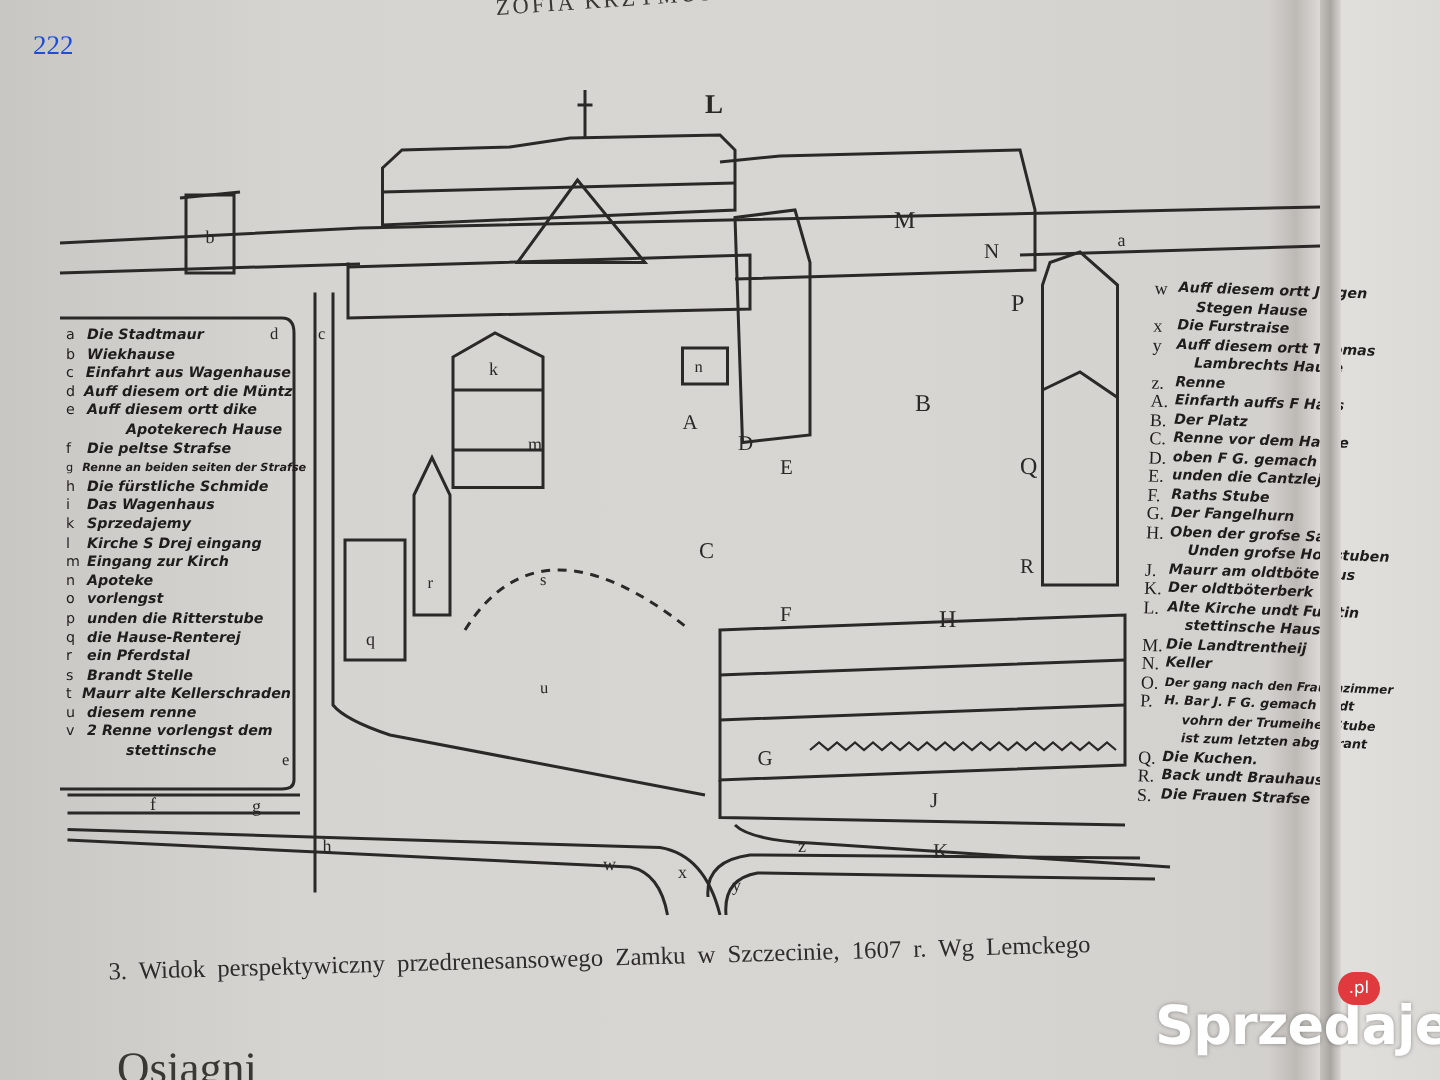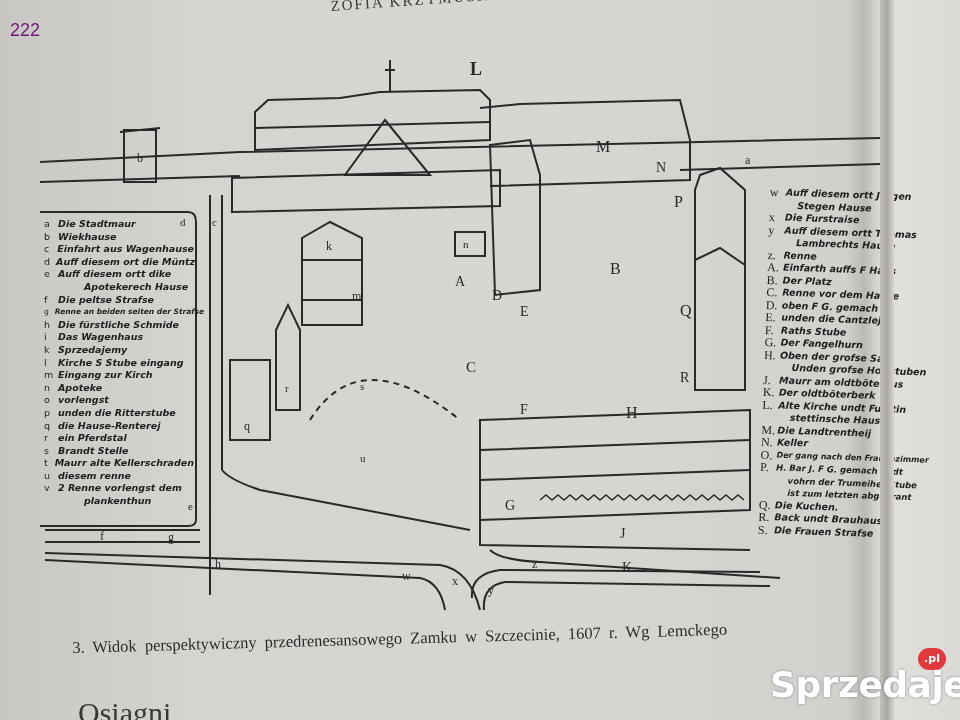--- a/index.html
+++ b/index.html
@@ -2,36 +2,36 @@
 <html><head>
 <meta charset="utf-8">
 <style>
   html,body{margin:0;padding:0;}
   body{width:960px;height:720px;overflow:hidden;position:relative;
     background:linear-gradient(90deg,#c9c7c4 0%,#d6d4d1 20%,#d8d6d3 60%,#d3d1ce 88%,#bdbab6 90%,#e2e0dd 92%,#dcdad7 100%);
     font-family:"DejaVu Serif",serif;color:#2a2826;}
   .page{position:absolute;left:0;top:0;width:900px;height:720px;}
   .spine{position:absolute;left:880px;top:0;width:14px;height:720px;background:linear-gradient(90deg,#c4c1bd,#a9a6a2,#d8d6d3);}
   .running-head{position:absolute;left:330px;top:-2px;font-family:"Liberation Serif",serif;font-size:15px;letter-spacing:2px;transform:rotate(-4deg);transform-origin:left top;color:#3a3835;}
-  .page-num{position:absolute;left:10px;top:20px;font-family:Liberation Sans, sans-serif;font-size:18px;color:#701a75;}
+  .page-num{position:absolute;left:22px;top:20px;font-family:Liberation Serif, serif;font-size:18px;color:#1d4ed8;}
   svg.plan{position:absolute;left:0;top:0;}
   .plan text{font-family:"Liberation Serif",serif;fill:#2a2826;}
   .legend{position:absolute;font-family:"DejaVu Sans",sans-serif;font-style:italic;font-weight:bold;color:#1f1d1b;}
   .legend-left{left:44px;top:218px;width:150px;font-size:9.5px;line-height:12.6px;}
   .legend-left .row{display:flex;gap:6px;white-space:nowrap;}
   .legend-left .k{width:8px;font-style:normal;font-weight:normal;}
   .legend-left .cont{padding-left:40px;}
   .legend-right{left:770px;top:186px;width:180px;font-size:9.5px;line-height:12.5px;transform:rotate(2deg);transform-origin:left top;}
   .legend-right .row{display:flex;gap:4px;white-space:nowrap;}
   .legend-right .k{width:12px;font-style:normal;font-weight:normal;font-family:"Liberation Serif",serif;font-size:12px;}
   .legend-right .cont{padding-left:28px;}
   .caption{position:absolute;left:72px;top:638px;font-family:"Liberation Serif",serif;font-size:16.5px;word-spacing:4px;transform:rotate(-1.6deg);transform-origin:left top;white-space:nowrap;color:#2e2c2a;}
   .next-text{position:absolute;left:78px;top:696px;font-family:"Liberation Serif",serif;font-size:30px;color:#3a3835;}
   .watermark{position:absolute;left:770px;top:664px;font-family:"DejaVu Sans",sans-serif;font-weight:bold;font-size:36px;color:#fff;text-shadow:0 0 3px rgba(0,0,0,.35);letter-spacing:-0.5px;}
-  .wm-badge{position:absolute;left:918px;top:648px;width:28px;height:22px;border-radius:11px;background:#e0393e;color:#fff;font-family:"DejaVu Sans",sans-serif;font-weight:bold;font-size:11px;line-height:22px;text-align:center;}
+  .wm-badge{position:absolute;left:892px;top:648px;width:28px;height:22px;border-radius:11px;background:#e0393e;color:#fff;font-family:"DejaVu Sans",sans-serif;font-weight:normal;font-size:11px;line-height:22px;text-align:center;}
 </style>
 </head>
 <body>
 
 <div class="page">
   <div class="running-head">ZOFIA KRZYMUSKA-FAFIUS</div>
   <div class="page-num">222</div>
 
   <svg class="plan" width="900" height="620" viewBox="0 0 900 620" fill="none" stroke="#2b2927" stroke-width="2">
 
@@ -158,21 +158,21 @@
     <div class="row">
         <span class="k">i</span>
         <span>Das Wagenhaus</span>
       </div>
     <div class="row">
         <span class="k">k</span>
         <span>Sprzedajemy</span>
       </div>
     <div class="row">
         <span class="k">l</span>
-        <span>Kirche S Stube eingang</span>
+        <span>Kirche S Drej eingang</span>
       </div>
     <div class="row">
         <span class="k">m</span>
         <span>Eingang zur Kirch</span>
       </div>
     <div class="row">
         <span class="k">n</span>
         <span>Apoteke</span>
       </div>
     <div class="row">
@@ -201,21 +201,21 @@
       </div>
     <div class="row">
         <span class="k">u</span>
         <span>diesem renne</span>
       </div>
     <div class="row">
         <span class="k">v</span>
         <span>2 Renne vorlengst dem</span>
       </div>
     <div class="row cont">
-        <span>plankenthun</span>
+        <span>stettinsche</span>
       </div>
   </div>
 
   <div class="legend legend-right">
     <div class="row">
         <span class="k">w</span>
         <span>Auff diesem ortt Jurgen</span>
       </div>
     <div class="row cont">
         <span>Stegen Hause</span>

